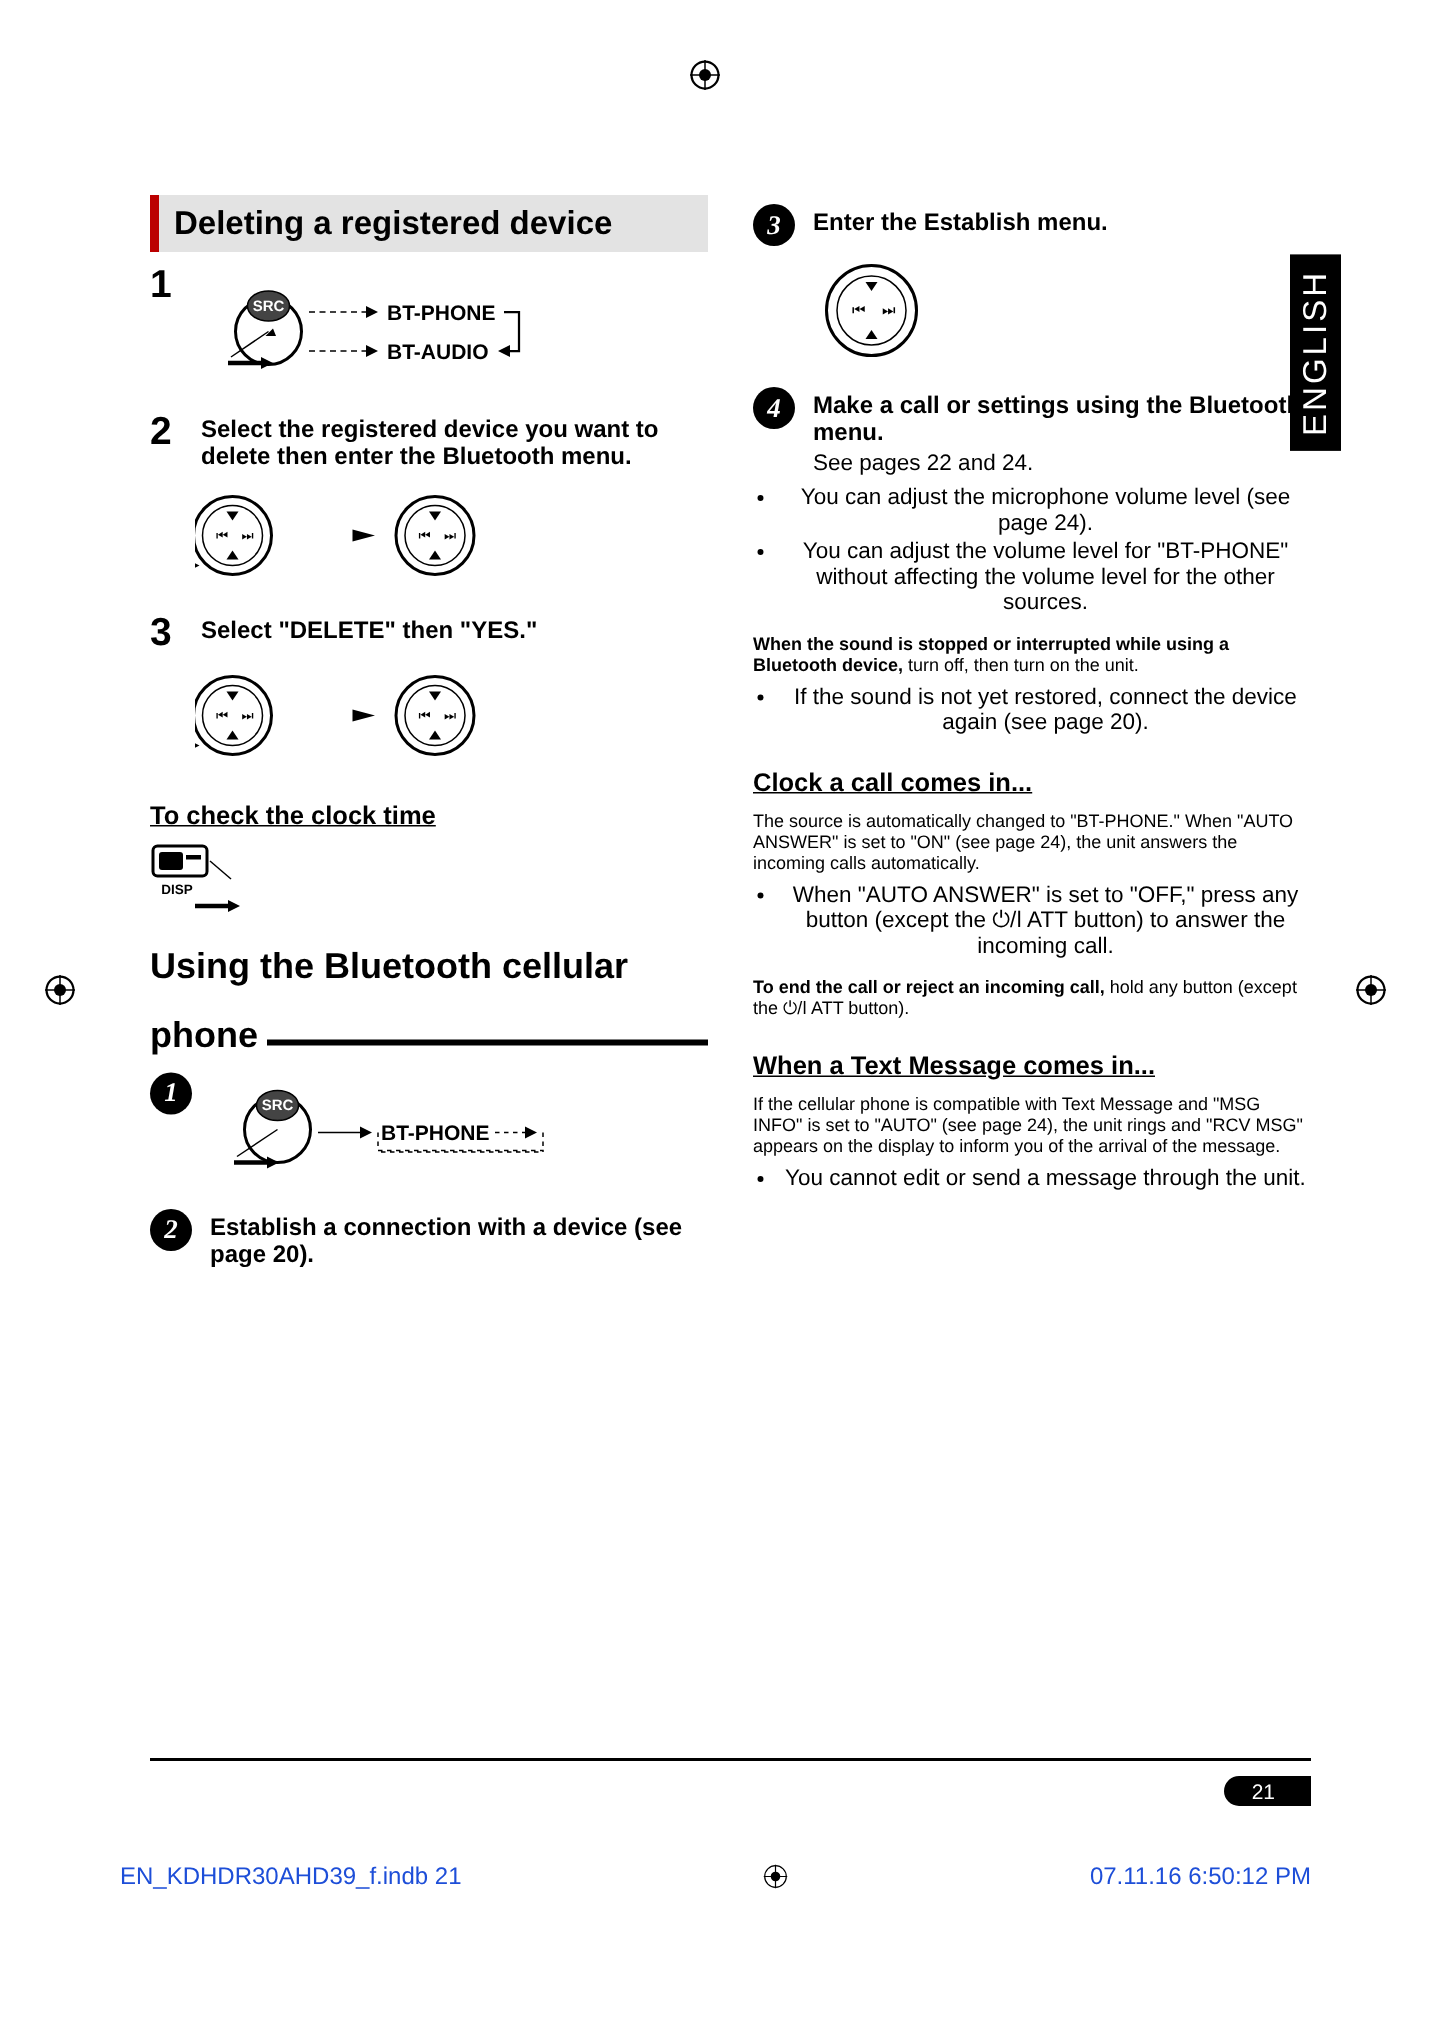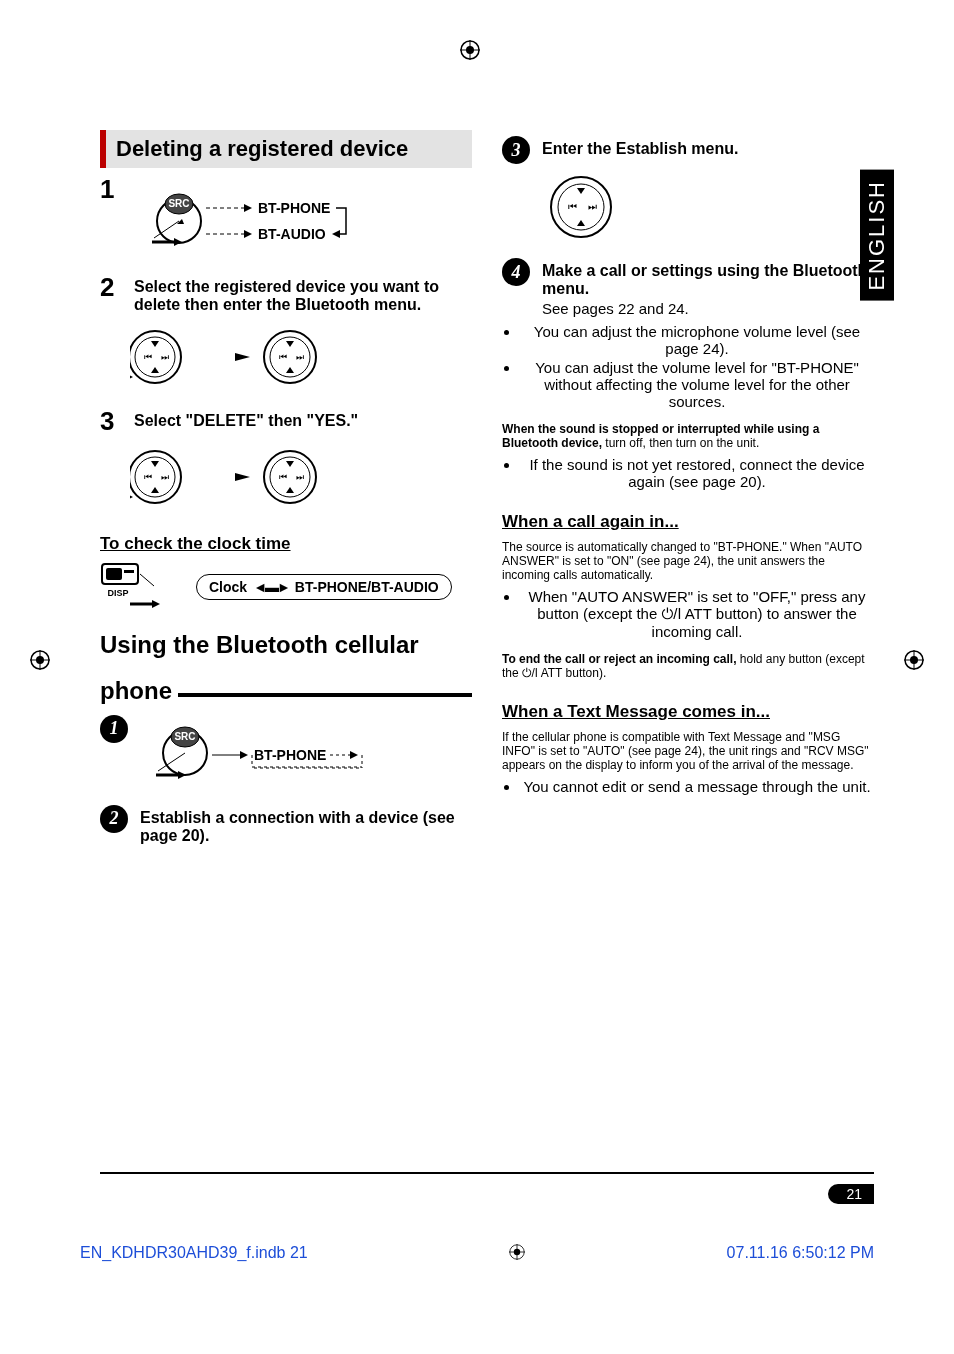--- a/index.html
+++ b/index.html
@@ -161,21 +161,21 @@
   .para { font-size:12px; margin:4px 0; }
   .para b { font-weight:bold; }
 
   .page-num {
     position:absolute;
     bottom:150px;
     right:80px;
     background:#000;
     color:#fff;
     border-radius:10px 0 0 10px;
-    padding:2px 12px 2px 18px;
+    padding:2px 24px 2px 18px;
     font-size:14px;
   }
   .bottom-rule {
     position:absolute;
     bottom:180px;
     left:100px;
     right:80px;
     height:2px;
     background:#000;
   }
@@ -320,25 +320,20 @@
       <div style="display:flex;align-items:center;gap:16px;">
         <svg width="80" height="50" viewBox="0 0 80 50">
           <rect x="2" y="2" width="36" height="20" rx="3" fill="none" stroke="#000" stroke-width="2"></rect>
           <rect x="6" y="6" width="16" height="12" rx="2" fill="#000"></rect>
           <rect x="24" y="8" width="10" height="3" fill="#000"></rect>
           <text x="18" y="34" font-size="9" text-anchor="middle" font-weight="bold">DISP</text>
           <path d="M40 12 L54 24" stroke="#000"></path>
           <line x1="30" y1="42" x2="52" y2="42" stroke="#000" stroke-width="3"></line>
           <polygon points="52,38 52,46 60,42" fill="#000"></polygon>
         </svg>
-        <span class="pill">
-          <span>Clock</span>
-          <span class="arrow-lr">◄▬►</span>
-          <span>BT-PHONE/BT-AUDIO</span>
-        </span>
       </div>
 
       <div class="big-h">Using the Bluetooth cellular</div>
       <div class="big-h big-h-rule">
         <span>phone</span>
         <span class="bar"></span>
       </div>
 
       <div class="circle-step" style="margin-top:10px">
         <div class="circle-num">1</div>
@@ -401,21 +396,21 @@
         <li>You can adjust the volume level for "BT-PHONE" without affecting the volume level for the other sources.</li>
       </ul>
 
       <p class="para">
         <b>When the sound is stopped or interrupted while using a Bluetooth device,</b><span> turn off, then turn on the unit.</span>
       </p>
       <ul class="bullets">
         <li>If the sound is not yet restored, connect the device again (see page 20).</li>
       </ul>
 
-      <div class="underline-h">When a call again in...</div>
+      <div class="underline-h">Clock a call comes in...</div>
       <p class="para">The source is automatically changed to "BT-PHONE." When "AUTO ANSWER" is set to "ON" (see page 24), the unit answers the incoming calls automatically.</p>
       <ul class="bullets">
         <li>
           <span>When "AUTO ANSWER" is set to "OFF," press any button (except the </span><span>⏻/ǀ</span><span> ATT</span><span> button) to answer the incoming call.</span>
         </li>
       </ul>
 
       <p class="para">
         <b>To end the call or reject an incoming call,</b><span> hold any button (except the </span><span>⏻/ǀ</span><span> ATT</span><span> button).</span>
       </p>

